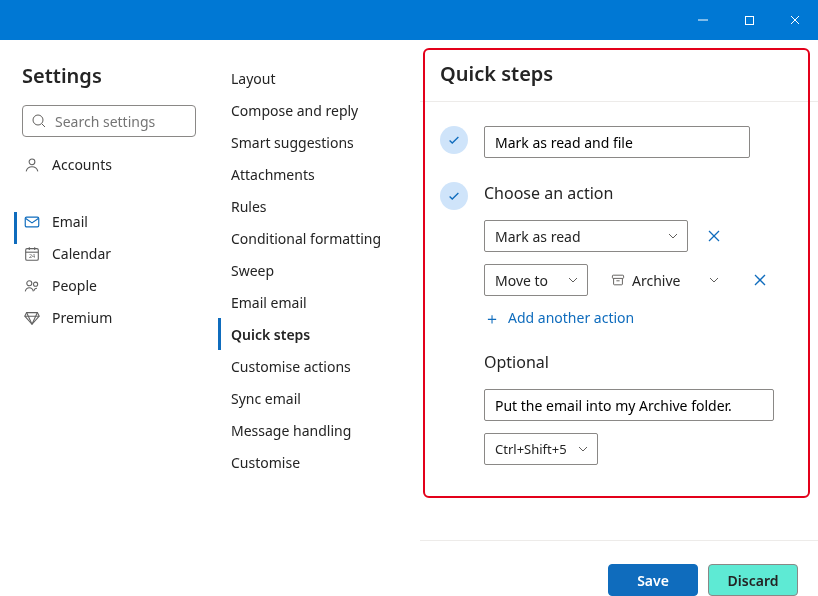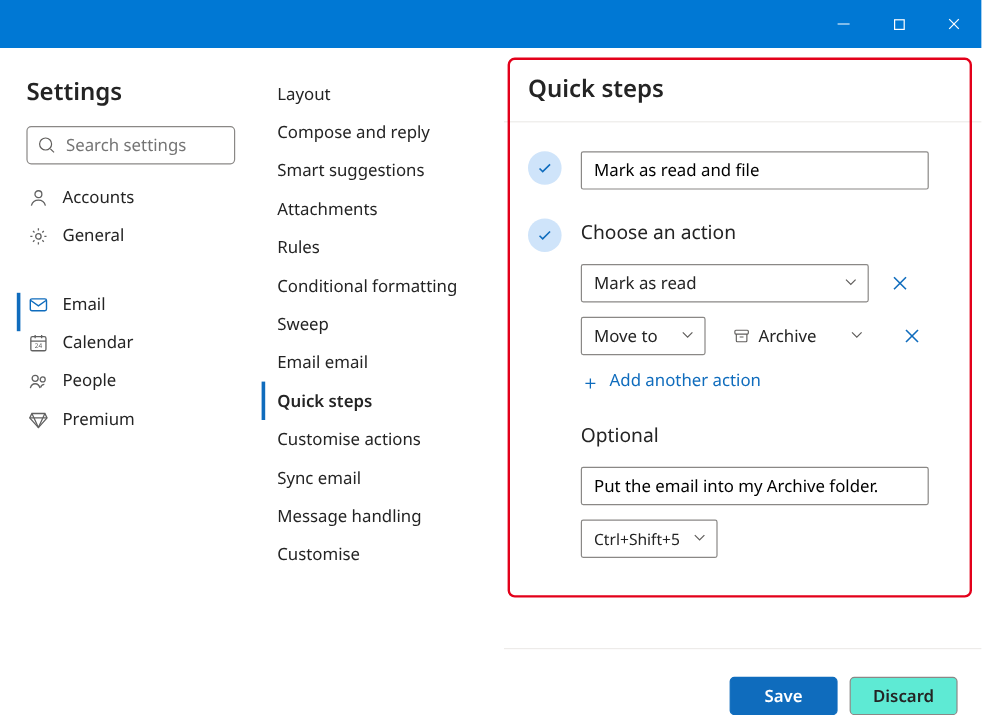--- a/index.html
+++ b/index.html
@@ -44,21 +44,21 @@
   
   .content-scroll{flex:1;position:relative;}
   .red-box{position:absolute;left:3px;top:8px;right:8px;bottom:42px;border:2px solid var(--highlight);border-radius:6px;pointer-events:none;}
   .content-inner{padding:20px 26px 0 20px;}
   .page-h1{font-size:20px;font-weight:600;margin:0 0 14px 0;}
   .hr{height:1px;background:#edebe9;margin:0 -26px 24px -20px;}
 
   .step-block{display:flex;align-items:flex-start;margin-bottom:24px;}
   .step-block .chip{width:28px;height:28px;border-radius:50%;background:var(--check-bg);display:flex;align-items:center;justify-content:center;margin-right:16px;flex-shrink:0;color:var(--blue);}
   .step-body{flex:1;}
-  .field-input{width:290px;height:32px;border:1px solid var(--border-dark);border-radius:2px;padding:0 10px;font-size:14px;outline:none;}
+  .field-input{width:266px;height:32px;border:1px solid var(--border-dark);border-radius:2px;padding:0 10px;font-size:14px;outline:none;}
   .section-h{font-size:16px;font-weight:400;margin:0 0 16px 0;}
 
   .select-box{height:32px;border:1px solid var(--border-dark);border-radius:2px;display:inline-flex;align-items:center;padding:0 8px 0 10px;background:#fff;cursor:pointer;justify-content:space-between;}
   .select-box .lbl{flex:1;}
   .select-box .chev{margin-left:8px;color:#605e5c;}
   .row{display:flex;align-items:center;margin-bottom:12px;}
   .icon-btn{width:24px;height:24px;display:flex;align-items:center;justify-content:center;color:var(--blue);cursor:pointer;}
   .link-btn{display:flex;align-items:center;color:var(--blue);cursor:pointer;font-size:14px;}
   .link-btn .plus{margin-right:8px;font-size:16px;line-height:1;}
 
@@ -107,29 +107,20 @@
 
     <div class="nav-item">
       <span class="icon">
           <svg width="18" height="18" viewBox="0 0 20 20" fill="none" stroke="currentColor" stroke-width="1.2">
             <circle cx="10" cy="6.5" r="3.2"></circle>
             <path d="M3.5 17c1-3.5 4-5 6.5-5s5.5 1.5 6.5 5"></path>
           </svg>
         </span>
       <span>Accounts</span>
     </div>
-    <div class="nav-item">
-      <span class="icon">
-          <svg width="18" height="18" viewBox="0 0 20 20" fill="none" stroke="currentColor" stroke-width="1.2">
-            <circle cx="10" cy="10" r="2.5"></circle>
-            <path d="M10 2.5v2M10 15.5v2M17.5 10h-2M4.5 10h-2M15 5l-1.4 1.4M6.4 13.6 5 15M15 15l-1.4-1.4M6.4 6.4 5 5"></path>
-          </svg>
-        </span>
-      <span>General</span>
-    </div>
     <div class="nav-item sel">
       <span class="icon">
           <svg width="18" height="18" viewBox="0 0 20 20" fill="none" stroke="currentColor" stroke-width="1.3">
             <rect x="2.5" y="4.5" width="15" height="11" rx="1.5"></rect>
             <path d="M3 6l7 5 7-5"></path>
           </svg>
         </span>
       <span>Email</span>
     </div>
     <div class="nav-item">
@@ -228,21 +219,21 @@
         <div class="step-block">
           <div class="chip">
             <svg width="14" height="14" viewBox="0 0 16 16" fill="none" stroke="currentColor" stroke-width="1.5">
                 <path d="M3 8.5l3 3 7-7"></path>
               </svg>
           </div>
           <div class="step-body">
             <h3 class="section-h">Choose an action</h3>
 
             <div class="row">
-              <div class="select-box" style="width:240px">
+              <div class="select-box" style="width:204px">
                 <span class="lbl">Mark as read</span>
                 <span class="chev"><svg width="12" height="12" viewBox="0 0 12 12" fill="none" stroke="currentColor" stroke-width="1">
                       <path d="M2 4l4 4 4-4"></path>
                     </svg></span>
               </div>
               <div class="icon-btn" style="margin-left:14px">
                 <svg width="14" height="14" viewBox="0 0 14 14" stroke="currentColor" stroke-width="1.3">
                     <line x1="2" y1="2" x2="12" y2="12"></line>
                     <line x1="12" y1="2" x2="2" y2="12"></line>
                   </svg>

